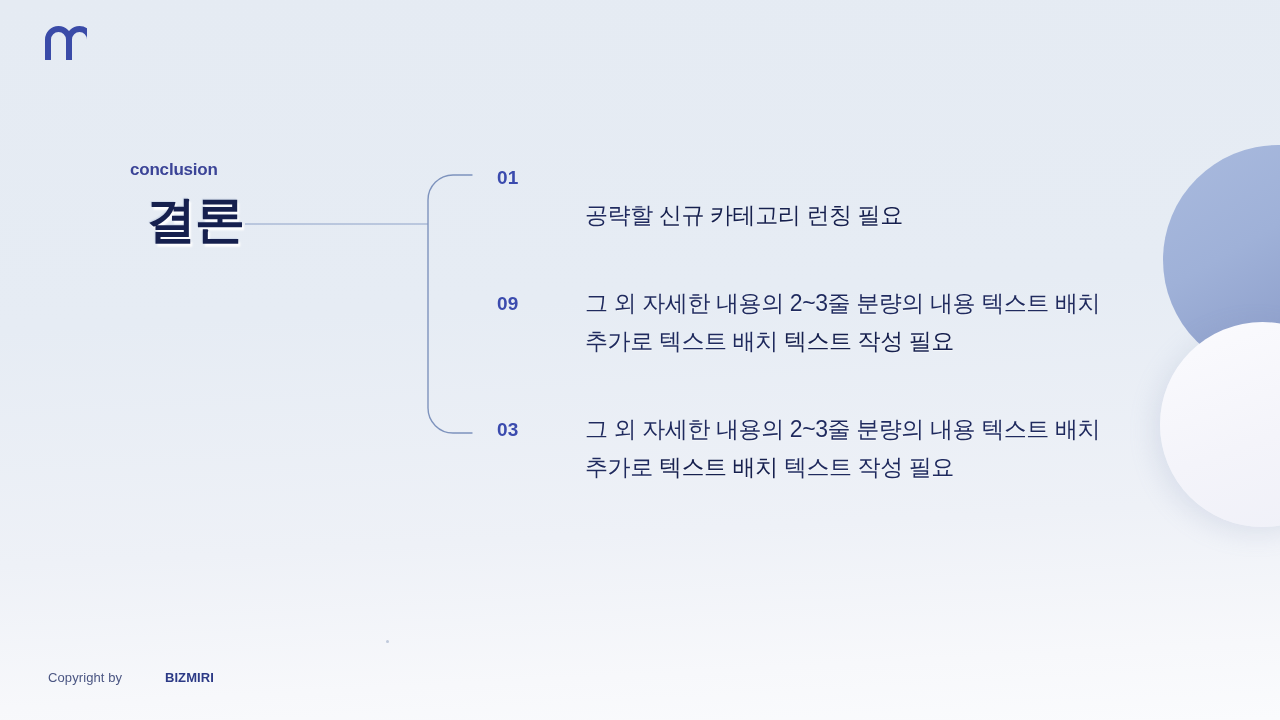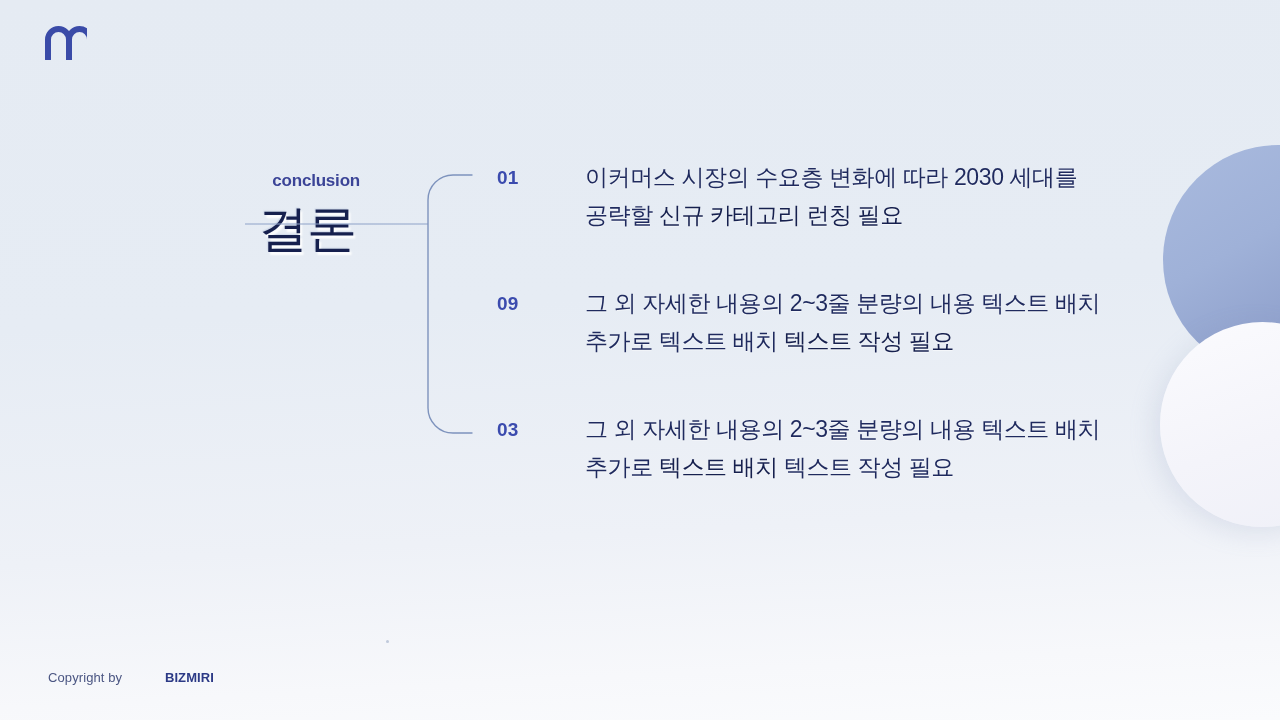--- a/index.html
+++ b/index.html
@@ -50,39 +50,38 @@
     top: 26px;
     width: 42px;
     height: 34px;
   }
   .logo svg { display: block; }
 
   
   .heading-block {
     position: absolute;
     left: 130px;
-    top: 172px;
+    top: 161px;
     width: 230px;
-    text-align: right;
   }
   .eyebrow {
     font-size: 17px;
     font-weight: bold;
     letter-spacing: -0.2px;
     color: #3b4497;
     line-height: 1;
     margin: 0 0 14px 0;
   }
   .headline {
     font-size: 50px;
-    font-weight: normal;
+    font-weight: bold;
     letter-spacing: -1px;
     color: #16204e;
     line-height: 1.05;
-    margin: 4px;
+    margin: 16px;
     text-shadow: 2px 3px 2px rgba(255, 255, 255, 0.95),
                  -1px -1px 1px rgba(180, 195, 220, 0.45);
   }
 
   
   .connector {
     position: absolute;
     left: 240px;
     top: 165px;
     width: 245px;
@@ -179,21 +178,21 @@
       <path d="M5 59 H188" fill="none" stroke="#8ea2c8" stroke-width="1.2"></path>
       <path d="M232 10 H213 A25 25 0 0 0 188 35 V243 A25 25 0 0 0 213 268 H232" fill="none" stroke="#7e93bd" stroke-width="1.4" stroke-linecap="round"></path>
     </svg>
   </div>
 
   <div class="points">
 
     <div class="point">
       <div class="point-num">01</div>
       <div class="point-text">
-        <span>이커머스 시장의 수요층 변화에 따라 2030 세대를</span><br>
+        <br>
         <span>공략할 </span><b>신규 카테고리 런칭 필요</b><span></span>
       </div>
     </div>
 
     <div class="point">
       <div class="point-num">09</div>
       <div class="point-text">
         <span>그 외 자세한 내용의 2~3줄 분량의 내용 텍스트 배치</span><br>
         <span>추가로 텍스트 배치 </span><b>텍스트 작성 필요</b><span></span>
       </div>

